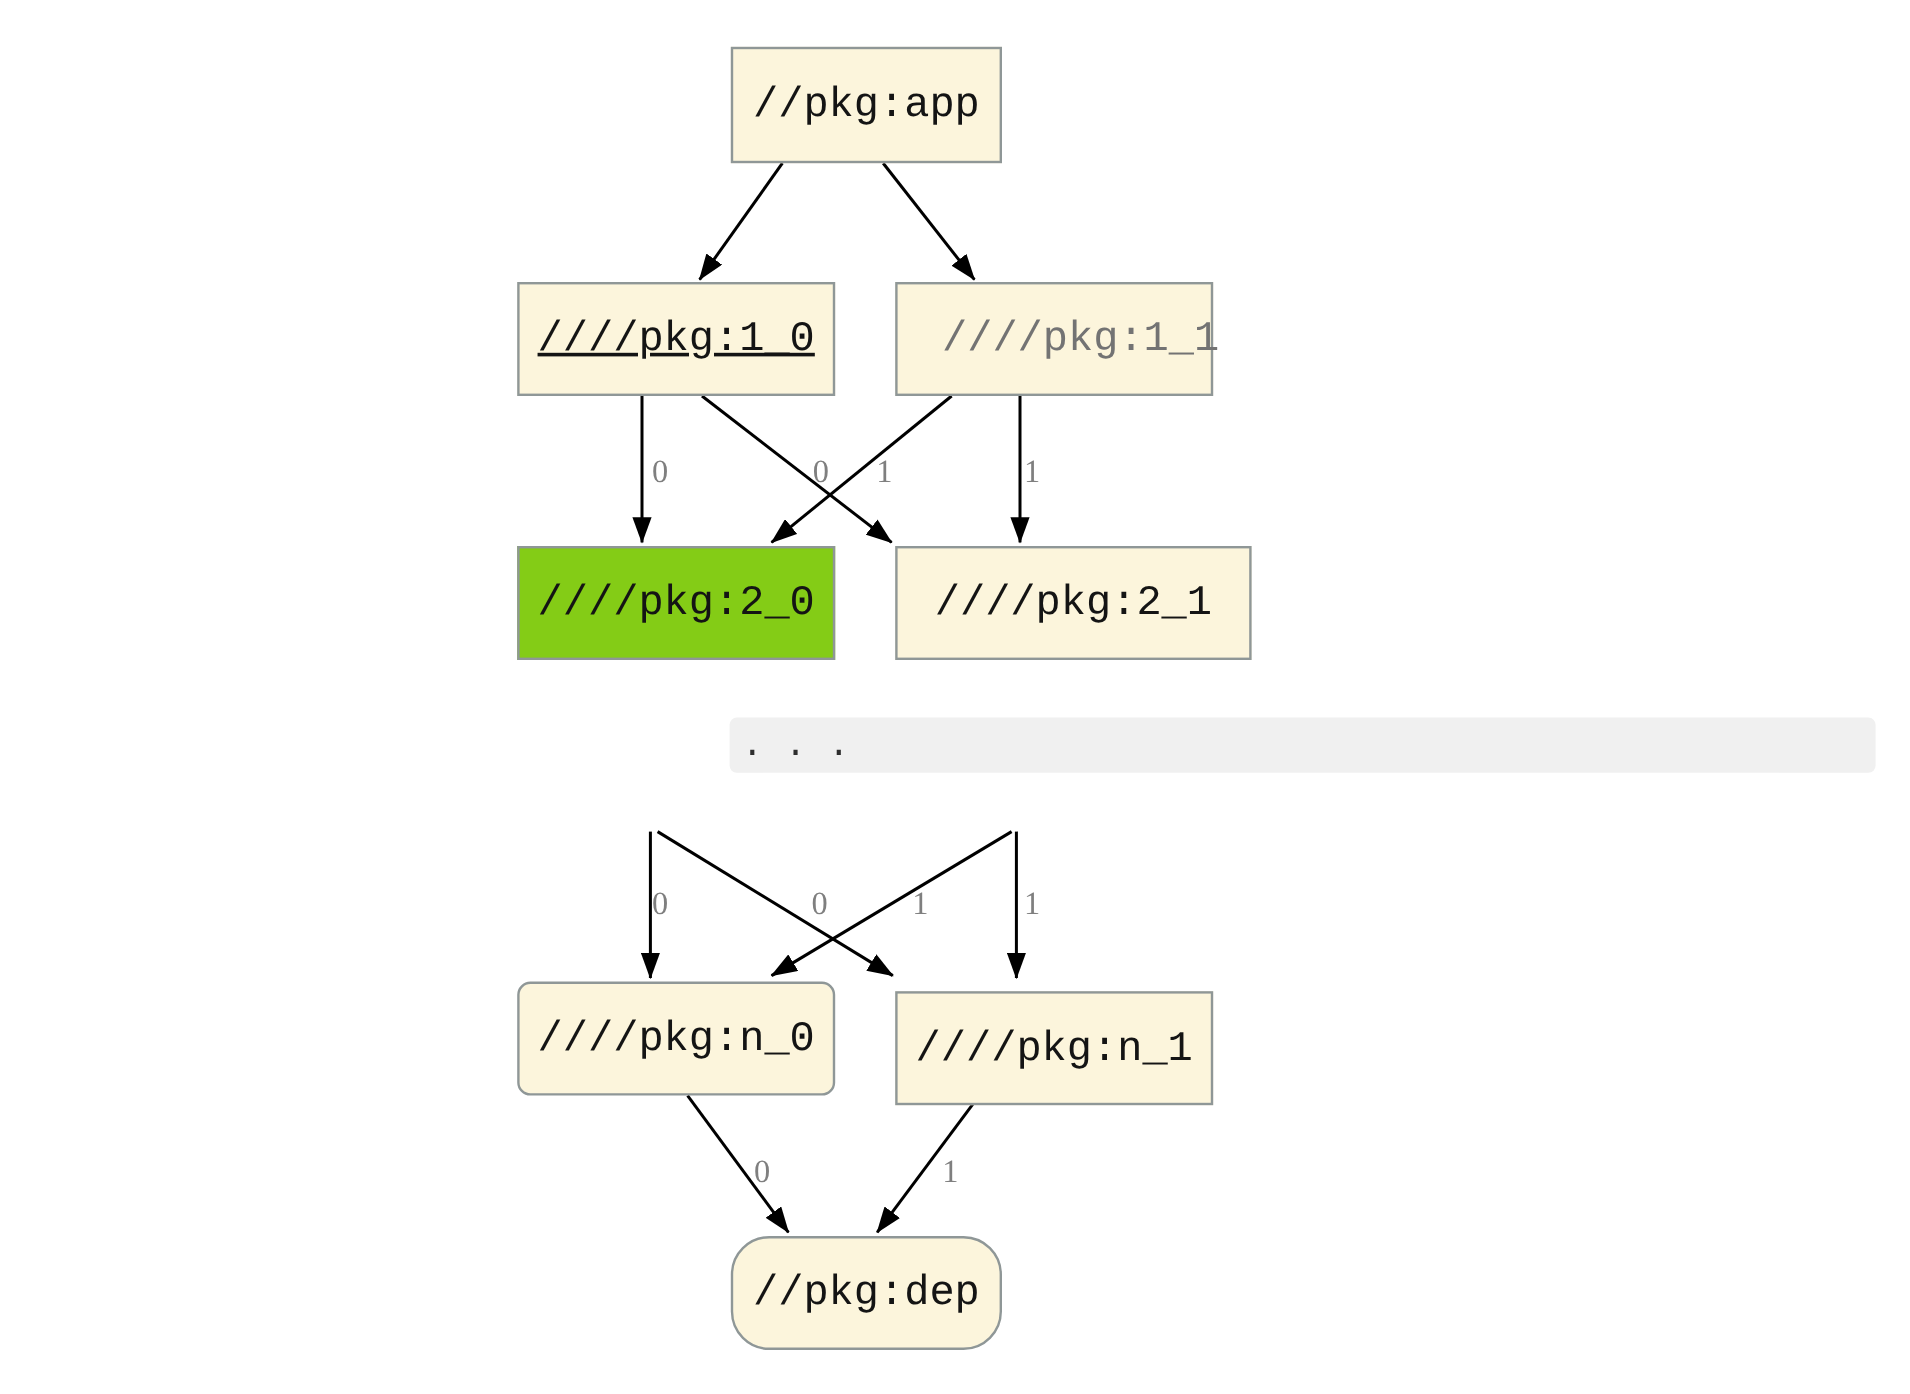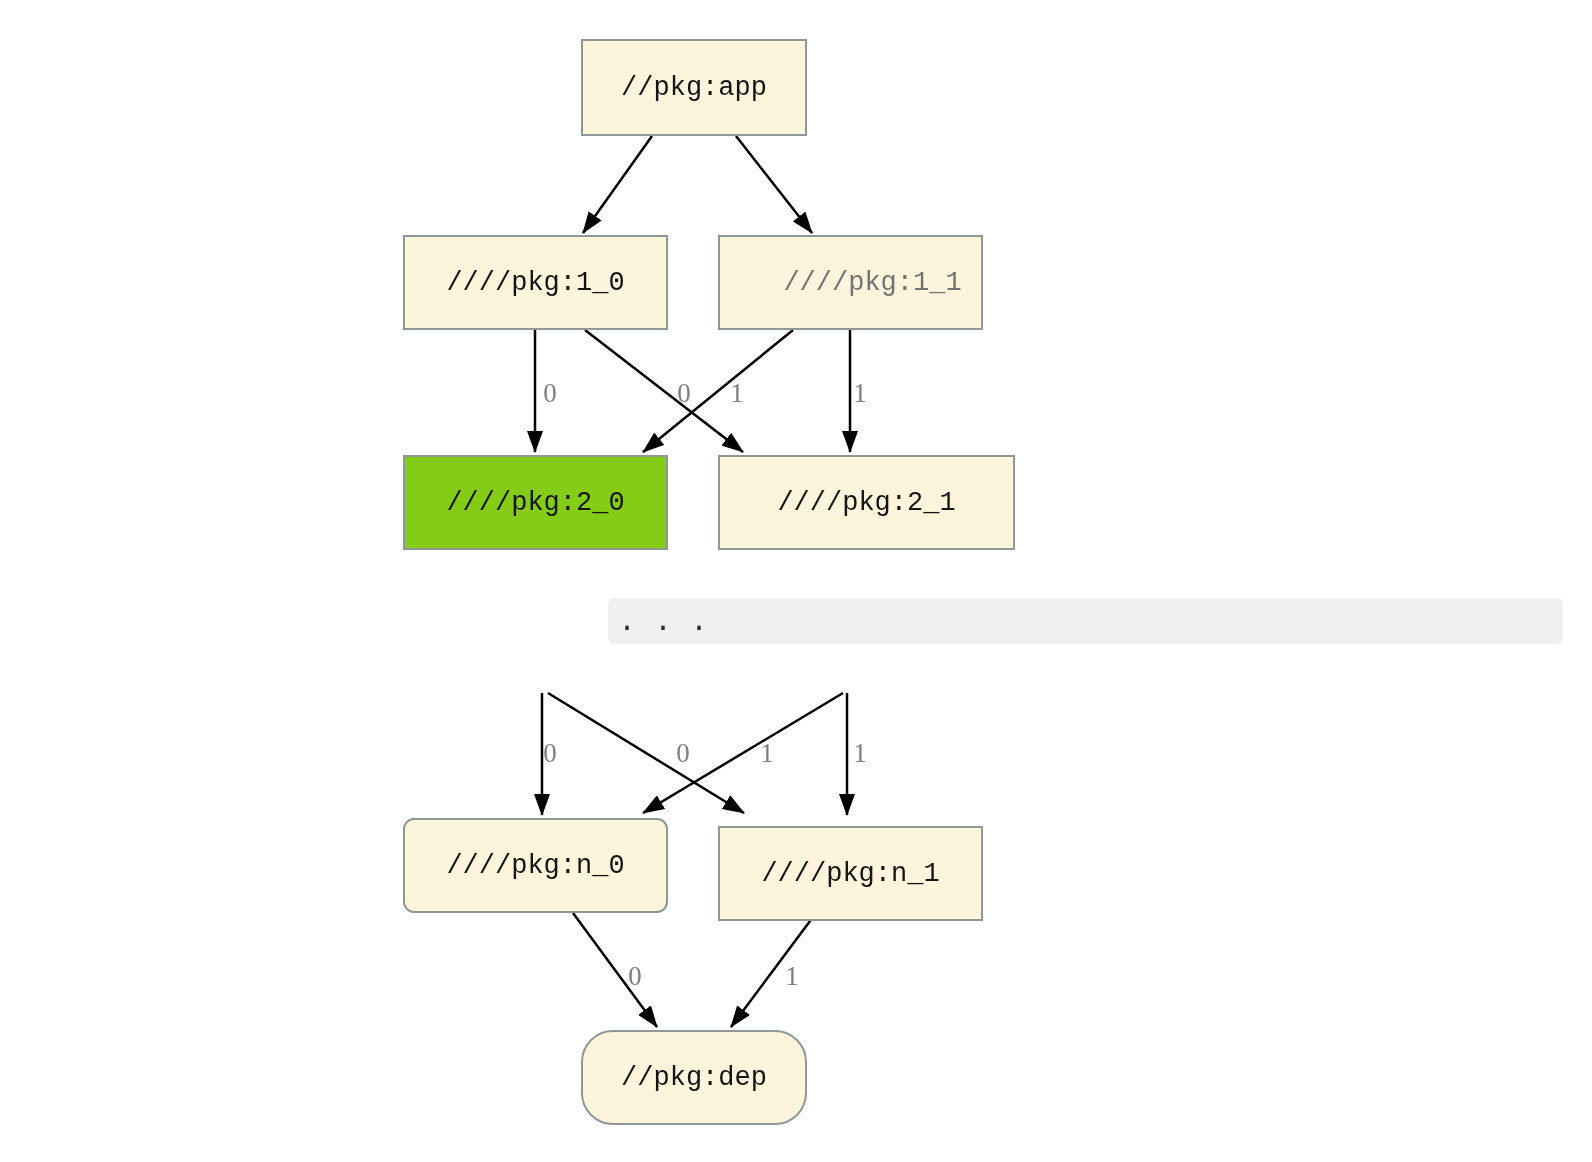--- a/index.html
+++ b/index.html
@@ -22,24 +22,25 @@
     height: 1162px;
   }
   .gnode {
     position: absolute;
     box-sizing: border-box;
     border: 2.5px solid;
     display: flex;
     align-items: center;
     justify-content: center;
     font-family: "Liberation Mono", "DejaVu Sans Mono", monospace;
-    font-size: 27px;
+    font-size: 35px;
     font-weight: 500;
     color: #141414;
     white-space: nowrap;
+    margin-left: 28px;
   }
   .elabel {
     font-family: "Liberation Serif", "DejaVu Serif", serif;
     font-size: 27px;
   }
   .ellipsis-band {
     position: absolute;
     box-sizing: border-box;
     border-radius: 6px;
     display: flex;
@@ -84,21 +85,21 @@
         <text x="860" y="753" class="elabel" fill="#7f7f7f" text-anchor="middle" dominant-baseline="central">1</text>
         <line x1="573" y1="913" x2="657" y2="1027" stroke="#000000" stroke-width="2.5" marker-end="url(#arrow)"></line>
         <text x="635" y="976" class="elabel" fill="#7f7f7f" text-anchor="middle" dominant-baseline="central">0</text>
         <line x1="816" y1="913" x2="731" y2="1027" stroke="#000000" stroke-width="2.5" marker-end="url(#arrow)"></line>
         <text x="792" y="976" class="elabel" fill="#7f7f7f" text-anchor="middle" dominant-baseline="central">1</text>
       </g>
   </svg>
 
   <div id="node-layer">
       <div class="gnode" style="left: 581px; top: 39px; width: 226px; height: 97px; background: rgb(252, 245, 220); border-color: rgb(143, 151, 151); color: rgb(20, 20, 20);">//pkg:app</div>
-      <div class="gnode" style="left: 403px; top: 235px; width: 265px; height: 95px; background: rgb(252, 245, 220); border-color: rgb(143, 151, 151); color: rgb(20, 20, 20);">////pkg:1_0</div>
+      <div class="gnode" style="left: 403px; top: 235px; width: 265px; height: 95px; background: rgb(252, 245, 220); border-color: rgb(143, 151, 151); color: rgb(20, 20, 20); text-decoration: underline;">////pkg:1_0</div>
       <div class="gnode" style="left: 718px; top: 235px; width: 265px; height: 95px; background: rgb(252, 245, 220); border-color: rgb(143, 151, 151); color: #737373; padding-left: 44px;">////pkg:1_1</div>
       <div class="gnode" style="left: 403px; top: 455px; width: 265px; height: 95px; background: #84cc16; border-color: rgb(143, 151, 151); color: rgb(20, 20, 20);">////pkg:2_0</div>
       <div class="gnode" style="left: 718px; top: 455px; width: 297px; height: 95px; background: rgb(252, 245, 220); border-color: rgb(143, 151, 151); color: rgb(20, 20, 20);">////pkg:2_1</div>
       <div class="gnode" style="left: 403px; top: 818px; width: 265px; height: 95px; background: rgb(252, 245, 220); border-color: rgb(143, 151, 151); color: rgb(20, 20, 20); border-radius: 11px;">////pkg:n_0</div>
       <div class="gnode" style="left: 718px; top: 826px; width: 265px; height: 95px; background: rgb(252, 245, 220); border-color: rgb(143, 151, 151); color: rgb(20, 20, 20);">////pkg:n_1</div>
       <div class="gnode" style="left: 581px; top: 1030px; width: 226px; height: 95px; background: rgb(252, 245, 220); border-color: rgb(143, 151, 151); color: rgb(20, 20, 20); border-radius: 32px;">//pkg:dep</div>
     </div>
 
   <div class="ellipsis-band" style="left: 608px; top: 598px; width: 955px; height: 46px; background: rgb(240, 240, 240); color: rgb(46, 46, 46);">. . .</div>
 

